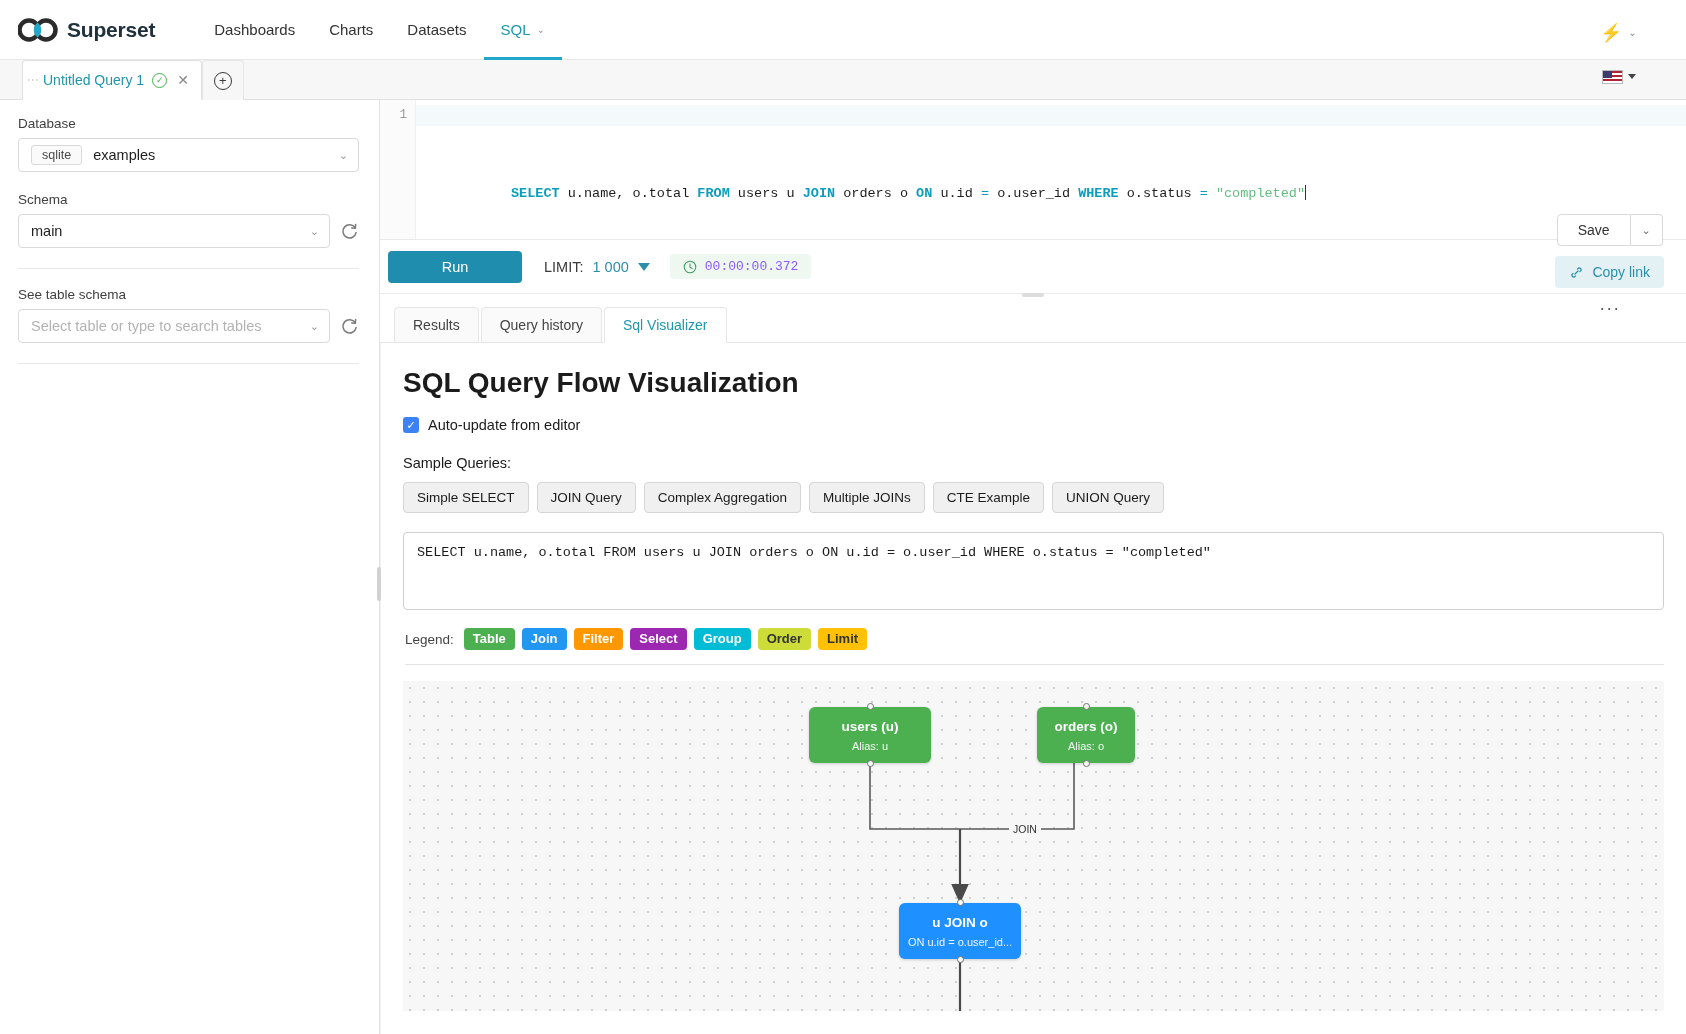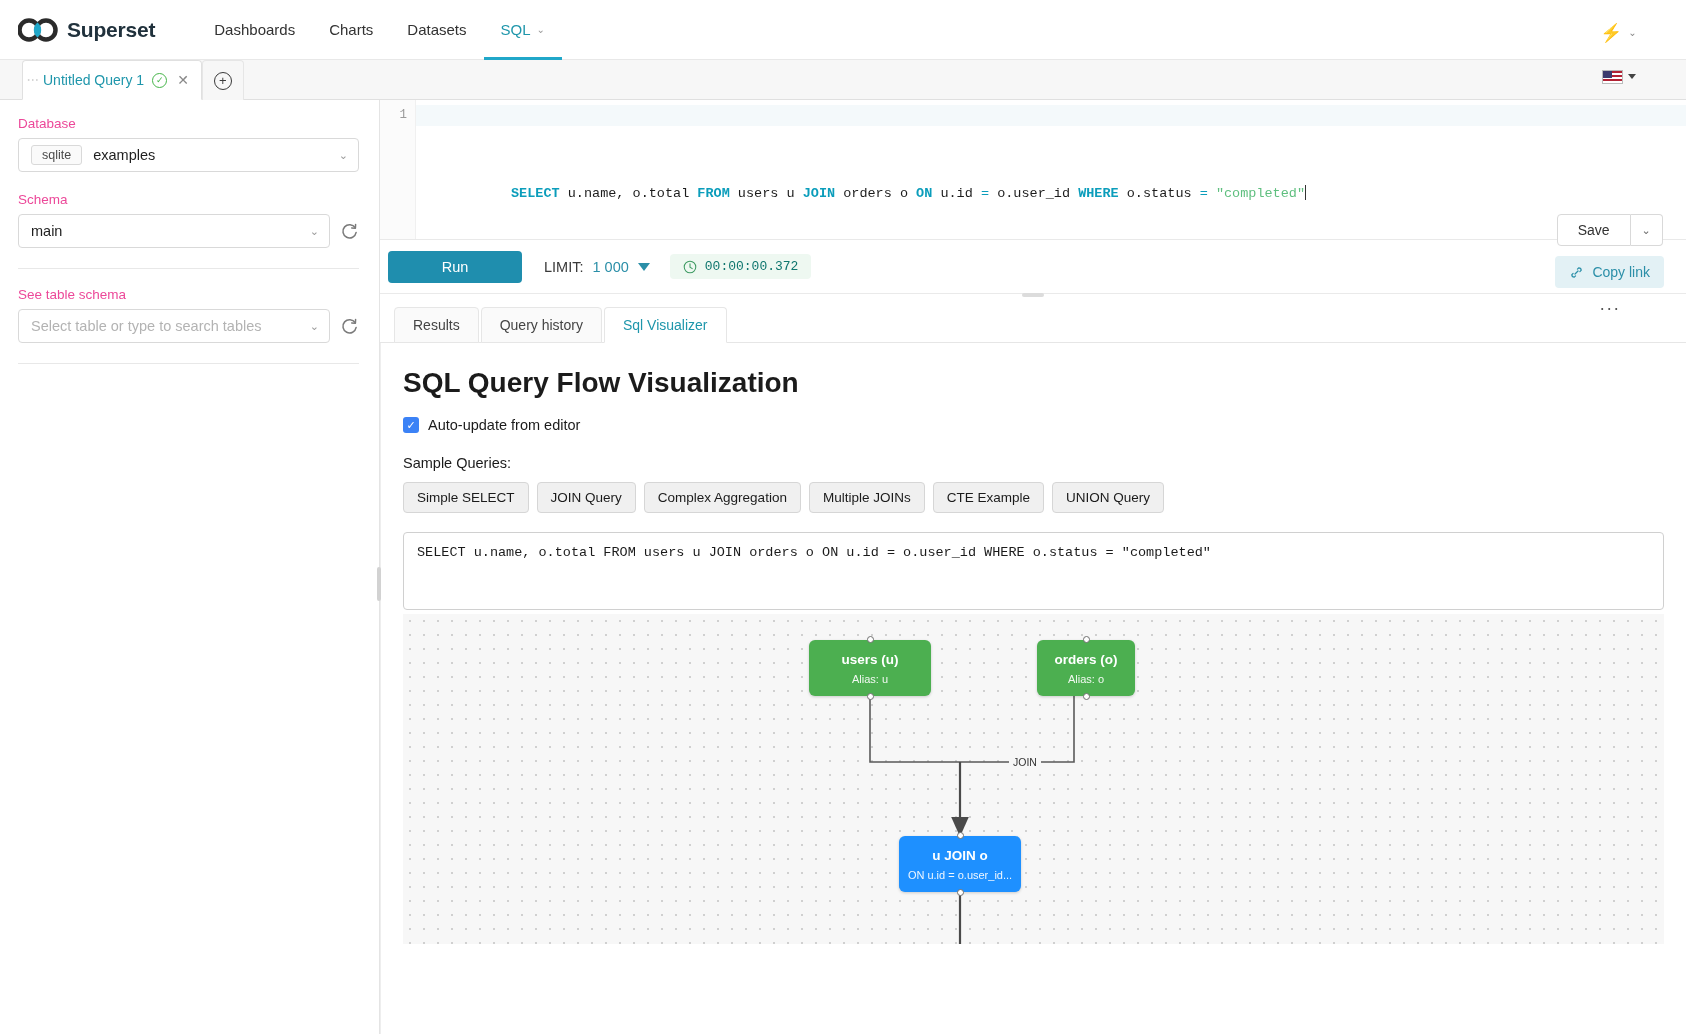--- a/index.html
+++ b/index.html
@@ -118,21 +118,21 @@
   .workspace { display: flex; height: calc(1034px - 60px - 40px); }
 
   
   .left-panel {
     width: 380px; flex: 0 0 380px;
     border-right: 1px solid #e4e4e4;
     padding: 16px 20px 0 18px; background: #fff;
     position: relative;
   }
   .field-label {
-    font-size: 13.5px; color: #ec4899; margin-bottom: 7px;
+    font-size: 13.5px; color: #404040; margin-bottom: 7px;
   }
   .field-row { display: flex; align-items: center; gap: 10px; margin-bottom: 20px; }
   .select-box {
     flex: 1; height: 34px; border: 1px solid #d9d9d9; border-radius: 4px;
     display: flex; align-items: center; padding: 0 10px 0 12px;
     background: #fff; font-size: 14px; color: #222; cursor: pointer;
   }
   .db-chip {
     border: 1px solid #d9d9d9; background: #fafafa; border-radius: 3px;
     font-size: 12.5px; color: #4a4a4a; padding: 2px 10px; margin-right: 11px;
@@ -196,21 +196,21 @@
     display: flex; align-items: center; gap: 9px; margin-left: 22px;
     color: #2b8fa8; font-size: 14.5px; cursor: pointer;
   }
   .limit-label { color: #3a3a3a; }
   .limit-caret {
     width: 0; height: 0; border-left: 6px solid transparent;
     border-right: 6px solid transparent; border-top: 8px solid #2b8fa8;
   }
   .timer-pill {
     display: flex; align-items: center; gap: 8px;
-    background: #eef8f1; color: #0f766e; border-radius: 4px;
+    background: #eef8f1; color: #8b5cf6; border-radius: 4px;
     padding: 5px 13px; margin-left: 20px;
     font-family: "Liberation Mono", monospace; font-size: 13px;
   }
   .clock-ic { width: 14px; height: 14px; }
   .toolbar-right { margin-left: auto; display: flex; align-items: center; gap: 10px; flex-direction: column; }
   .save-group { display: flex; }
   .save-btn {
     height: 32px; padding: 0 20px; background: #fff; border: 1px solid #d9d9d9;
     border-radius: 4px 0 0 4px; font-size: 14px; color: #323232; cursor: pointer;
     font-family: "Liberation Sans", sans-serif;
@@ -486,20 +486,30 @@
         <button class="sample-btn">Simple SELECT</button>
         <button class="sample-btn">JOIN Query</button>
         <button class="sample-btn">Complex Aggregation</button>
         <button class="sample-btn">Multiple JOINs</button>
         <button class="sample-btn">CTE Example</button>
         <button class="sample-btn">UNION Query</button>
       </div>
 
       <textarea class="sql-textarea" style="">SELECT u.name, o.total FROM users u JOIN orders o ON u.id = o.user_id WHERE o.status = "completed"</textarea>
 
+      <div class="legend-row">
+        <span class="legend-title">Legend:</span>
+        <span class="legend-chip" style="background:#4caf50">Table</span>
+        <span class="legend-chip" style="background:#2196f3">Join</span>
+        <span class="legend-chip" style="background:#ff9800">Filter</span>
+        <span class="legend-chip" style="background:#9c27b0">Select</span>
+        <span class="legend-chip" style="background:#00bcd4">Group</span>
+        <span class="legend-chip" style="background:#cddc39;color:#333">Order</span>
+        <span class="legend-chip" style="background:#ffc107;color:#333">Limit</span>
+      </div>
 
       <div class="graph-canvas">
         <svg class="edges">
           <defs>
             <marker id="arrow" markerWidth="10" markerHeight="10" refX="5" refY="4" orient="auto">
               <path d="M0,0 L9,4 L0,8 z" fill="#4a4a4a"></path>
             </marker>
           </defs>
           <path d="M467,82 L467,148 L557,148" fill="none" stroke="#5a5a5a" stroke-width="1.6"></path>
           <path d="M671,82 L671,148 L557,148" fill="none" stroke="#5a5a5a" stroke-width="1.6"></path>

